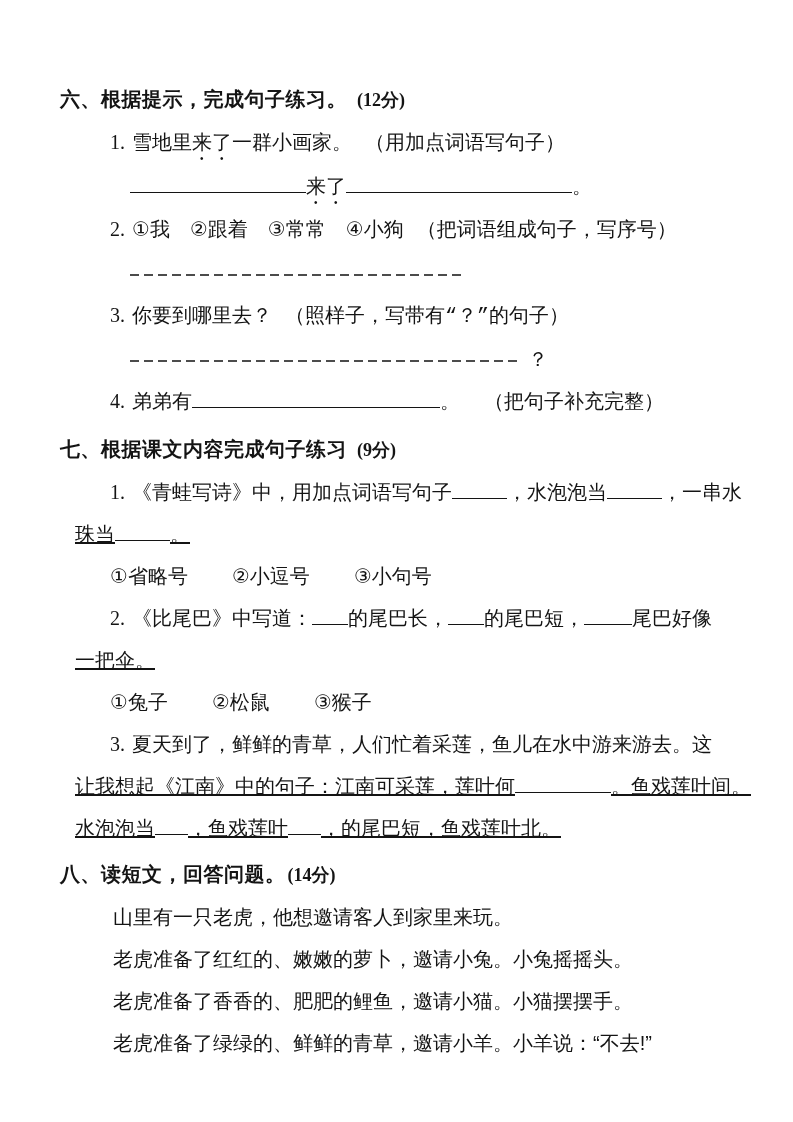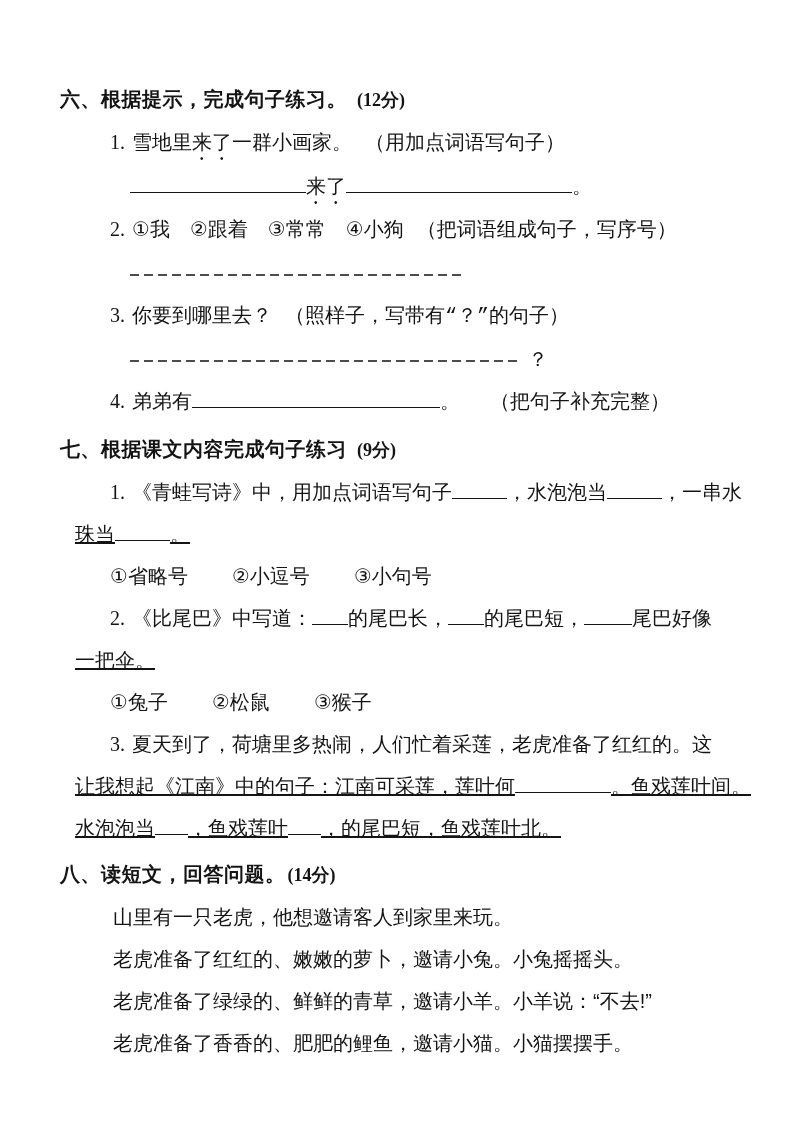--- a/index.html
+++ b/index.html
@@ -90,21 +90,21 @@
 
   <div class="row item">
     <span class="num">3.</span><span>你要到哪里去？</span><span class="note">（照样子，写带有“？”的句子）</span>
   </div>
 
   <div class="row answer">
     <span class="dashes" style="width:390px"></span><span class="qmark">？</span>
   </div>
 
   <div class="row item">
-    <span class="num">4.</span><span>弟弟有</span><span class="blank" style="width:248px"></span><span>。</span><span class="note" style="margin-left:30px">（把句子补充完整）</span>
+    <span class="num">4.</span><span>弟弟有</span><span class="blank" style="width:248px"></span><span>。</span><span class="note" style="margin-left:24px">（把句子补充完整）</span>
   </div>
 
   <div class="row heading gap">
     <span>七、根据课文内容完成句子练习</span><span class="score">(9分)</span>
   </div>
 
   <div class="row ind">
     <span class="num">1.</span><span>《青蛙写诗》中，用加点词语写句子</span><span class="blank" style="width:55px"></span><span>，水泡泡当</span><span class="blank" style="width:55px"></span><span>，一串水</span>
   </div>
   <div class="row cont">
@@ -118,39 +118,39 @@
     <span class="num">2.</span><span>《比尾巴》中写道：</span><span class="blank" style="width:36px"></span><span>的尾巴长，</span><span class="blank" style="width:36px"></span><span>的尾巴短，</span><span class="blank" style="width:48px"></span><span>尾巴好像</span>
   </div>
   <div class="row cont">
     <span>一把伞。</span>
   </div>
   <div class="row item">
     <span class="opt">①兔子</span><span class="opt">②松鼠</span><span class="opt">③猴子</span>
   </div>
 
   <div class="row ind">
-    <span class="num">3.</span><span>夏天到了，荷塘里多热闹，人们忙着采莲，老虎准备了红红的。这</span>
+    <span class="num">3.</span><span>夏天到了，鲜鲜的青草，人们忙着采莲，鱼儿在水中游来游去。这</span>
   </div>
   <div class="row cont">
     <span>让我想起《江南》中的句子：江南可采莲，莲叶何</span><span class="blank" style="width:96px"></span><span>。鱼戏莲叶间。</span>
   </div>
   <div class="row cont">
     <span>水泡泡当</span><span class="blank" style="width:33px"></span><span>，鱼戏莲叶</span><span class="blank" style="width:33px"></span><span>，的尾巴短，鱼戏莲叶北。</span>
   </div>
 
   <div class="row heading gap">
     <span>八、读短文，回答问题。</span><span class="score" style="margin-left:2px">(14分)</span>
   </div>
 
   <div class="row p8">
     <span>山里有一只老虎，他想邀请客人到家里来玩。</span>
   </div>
   <div class="row p8">
     <span>老虎准备了红红的、嫩嫩的萝卜，邀请小兔。小兔摇摇头。</span>
   </div>
   <div class="row p8">
-    <span>老虎准备了绿绿的、鲜鲜的青草，邀请小羊。小羊说：“不去!”</span>
+    <span>老虎准备了香香的、肥肥的鲤鱼，邀请小猫。小猫摆摆手。</span>
   </div>
   <div class="row p8">
-    <span>老虎准备了香香的、肥肥的鲤鱼，邀请小猫。小猫摆摆手。</span>
+    <span>老虎准备了绿绿的、鲜鲜的青草，邀请小羊。小羊说：“不去!”</span>
   </div>
 
 </div>
 
 </body></html>

